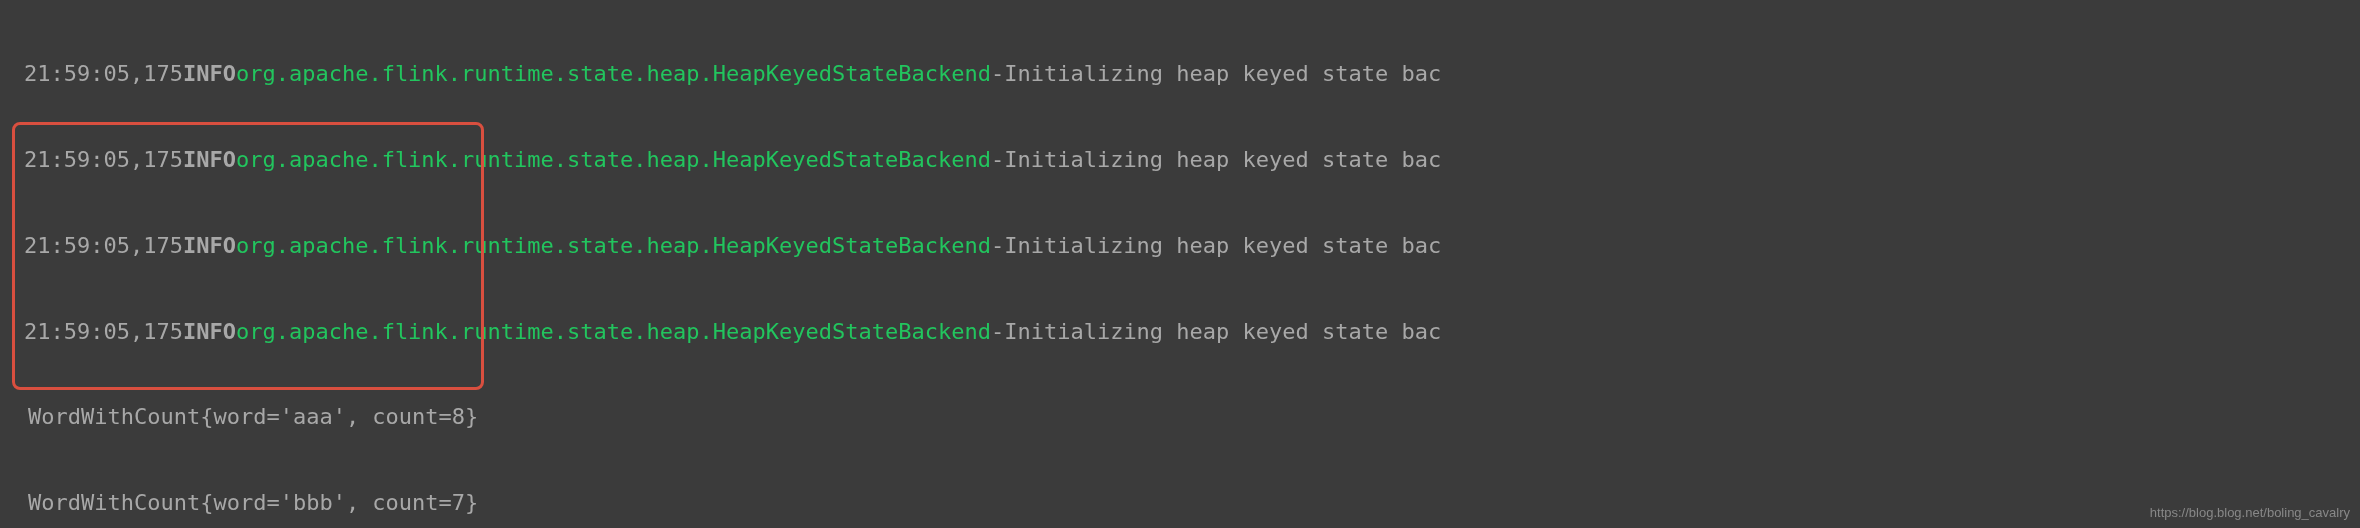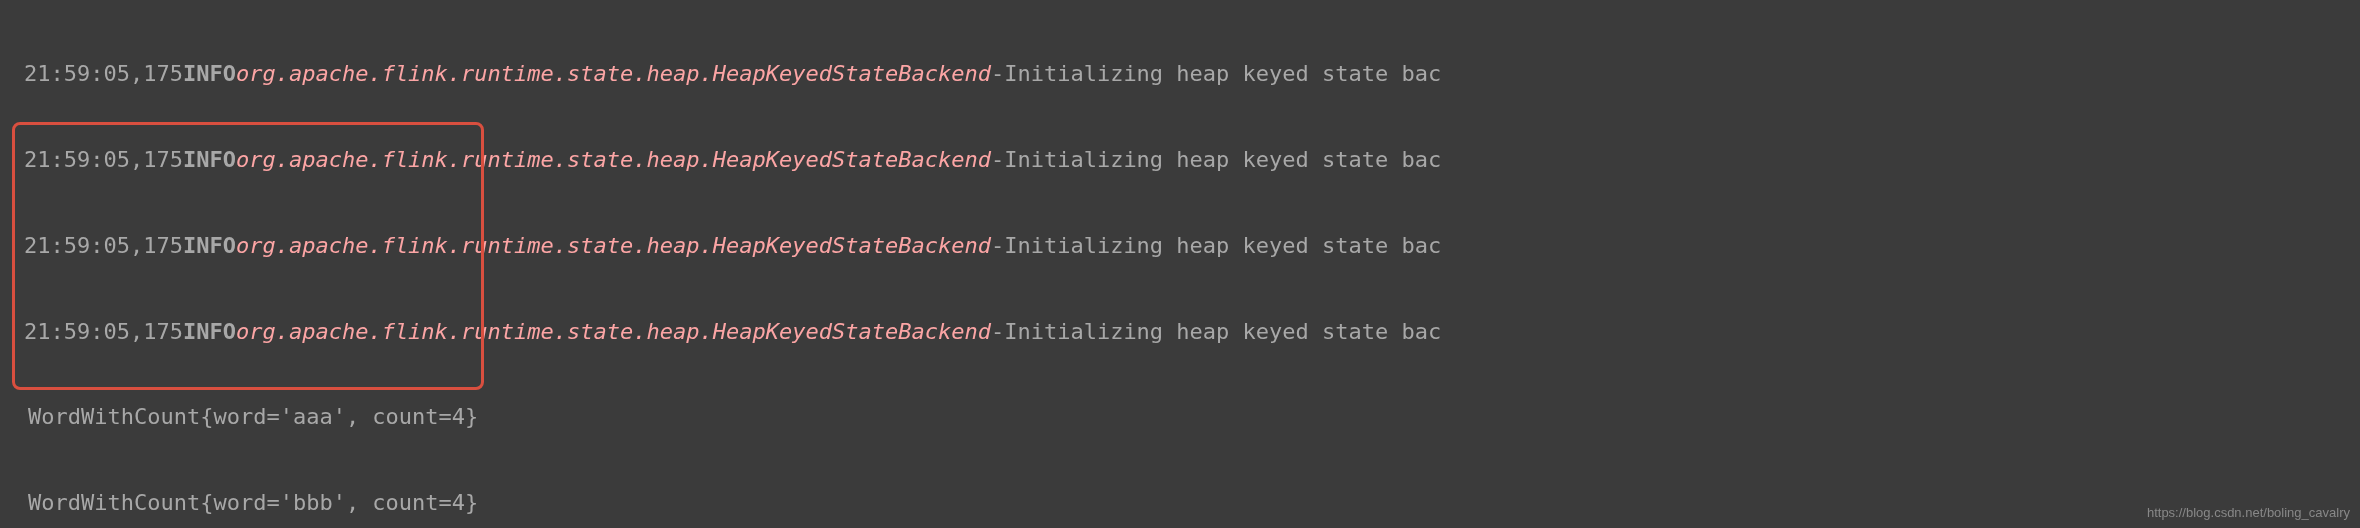--- a/index.html
+++ b/index.html
@@ -27,22 +27,21 @@
       padding-left: 24px;
     }
     .timestamp {
       color: #a8a8a8;
     }
     .level {
       color: #a8a8a8;
       font-weight: bold;
     }
     .logger {
-      color: #fca5a5;
-      font-style: italic;
+      color: #22c55e;
     }
     .dash {
       color: #a8a8a8;
     }
     .message {
       color: #a8a8a8;
     }
     .output-line {
       padding-left: 28px;
       color: #a8a8a8;
@@ -67,27 +66,27 @@
     }
   </style>
 </head>
 <body>
 
 <div class="console">
   <div class="log-line"><span class="timestamp">21:59:05,175</span> <span class="level">INFO</span>  <span class="logger">org.apache.flink.runtime.state.heap.HeapKeyedStateBackend</span>            <span class="dash">-</span> <span class="message">Initializing heap keyed state bac</span></div>
   <div class="log-line"><span class="timestamp">21:59:05,175</span> <span class="level">INFO</span>  <span class="logger">org.apache.flink.runtime.state.heap.HeapKeyedStateBackend</span>            <span class="dash">-</span> <span class="message">Initializing heap keyed state bac</span></div>
   <div class="log-line"><span class="timestamp">21:59:05,175</span> <span class="level">INFO</span>  <span class="logger">org.apache.flink.runtime.state.heap.HeapKeyedStateBackend</span>            <span class="dash">-</span> <span class="message">Initializing heap keyed state bac</span></div>
   <div class="log-line"><span class="timestamp">21:59:05,175</span> <span class="level">INFO</span>  <span class="logger">org.apache.flink.runtime.state.heap.HeapKeyedStateBackend</span>            <span class="dash">-</span> <span class="message">Initializing heap keyed state bac</span></div>
-  <div class="output-line">WordWithCount{word='aaa', count=4}</div>
-  <div class="output-line">WordWithCount{word='bbb', count=4}</div>
+  <div class="output-line">WordWithCount{word='aaa', count=8}</div>
+  <div class="output-line">WordWithCount{word='bbb', count=7}</div>
   
   
   
   
   
   
   
   
 </div>
 
 <div class="highlight-box"></div>
 
-<div class="watermark">https://blog.csdn.net/boling_cavalry</div>
+<div class="watermark">https://blog.blog.net/boling_cavalry</div>
 
 </body></html>

